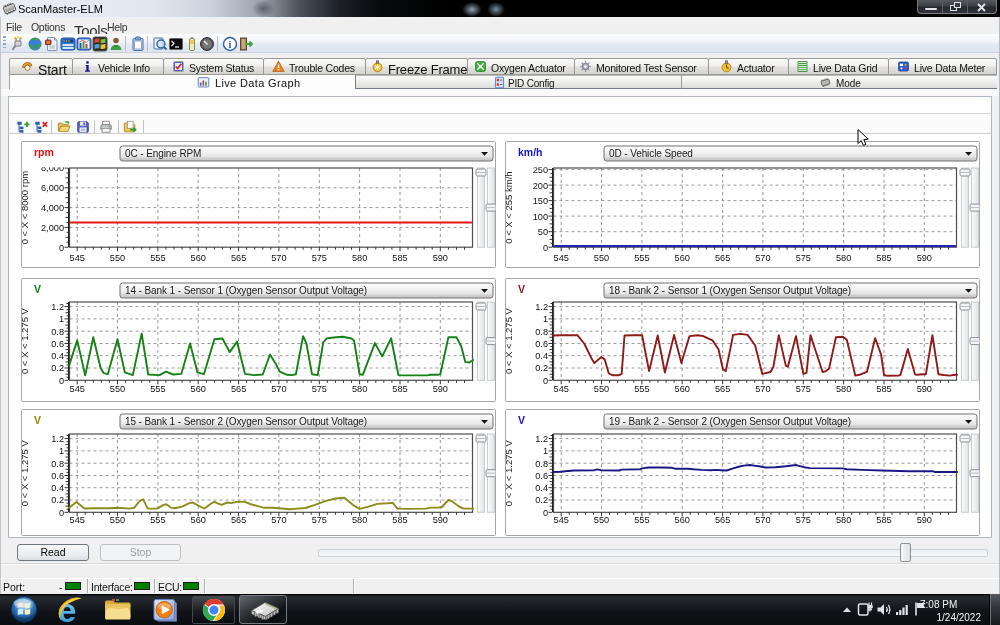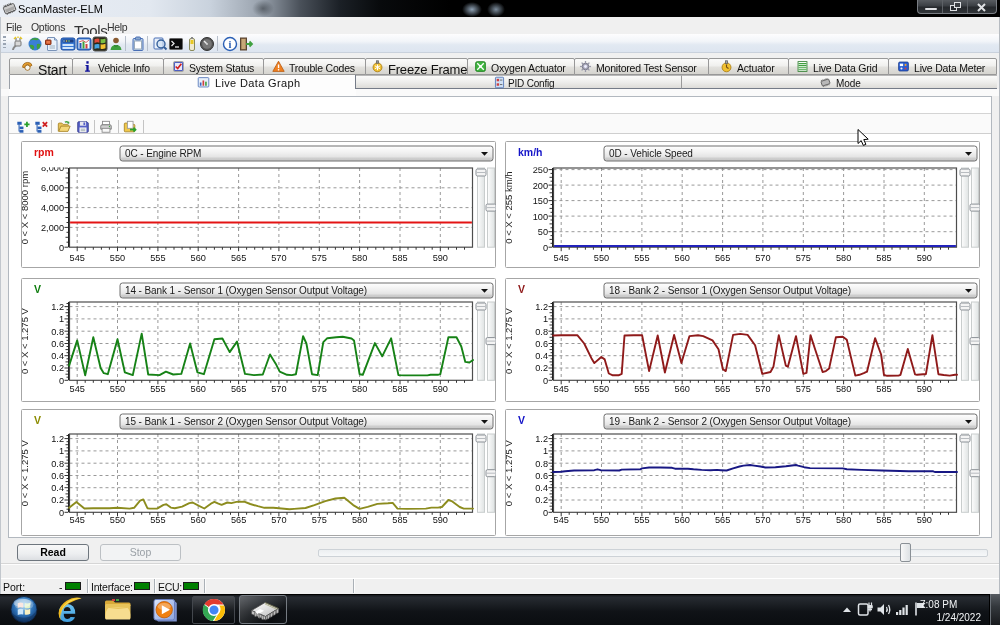--- a/index.html
+++ b/index.html
@@ -1033,21 +1033,21 @@
       <text x="43.0" y="33.0" font-family="Liberation Sans, sans-serif" font-size="9.2" fill="#111" text-anchor="end">1.2</text>
       <text x="7" y="64.2" font-family="Liberation Sans, sans-serif" font-size="9.5" fill="#222" text-anchor="middle" transform="rotate(-90 7 64.2)">0  &lt; X &lt;  1.275 V</text>
       <polyline points="48.1,63.0 56.2,62.8 60.2,62.2 69.1,61.5 89.3,61.2 92.5,60.3 95.7,61.2 114.3,61.5 116.7,60.6 135.3,60.3 136.9,59.4 144.1,58.5 155.4,58.5 167.1,58.8 170.0,59.7 182.9,59.7 188.5,60.3 196.6,60.9 205.5,61.2 211.9,60.9 216.0,61.2 221.6,61.5 228.1,59.4 234.5,57.5 238.5,56.6 245.0,56.0 249.0,56.6 255.5,57.5 260.3,58.5 270.4,58.2 280.9,57.2 291.0,56.0 293.0,56.6 299.1,58.2 305.1,59.1 337.8,59.4 341.8,60.3 356.4,60.9 376.9,61.5 403.6,62.3 428.2,62.3 429.8,63.0 452.0,63.0" fill="none" stroke="#181884" stroke-width="1.9" stroke-linejoin="round" stroke-linecap="round"></polyline>
       <rect x="456.5" y="25.0" width="7" height="78.3" fill="url(#slg)" stroke="#c9cdcd" stroke-width="1"></rect>
       <rect x="455.0" y="26.0" width="10" height="7" rx="1.5" fill="#f4f4f4" stroke="#8a9096" stroke-width="1"></rect>
       <line x1="456.0" y1="29.5" x2="464.0" y2="29.5" stroke="#b8bcc0" stroke-width="1"></line>
       <rect x="466.5" y="25.0" width="7" height="78.3" fill="url(#slg)" stroke="#c9cdcd" stroke-width="1"></rect>
       <rect x="465.0" y="60.7" width="10" height="7" rx="1.5" fill="#f4f4f4" stroke="#8a9096" stroke-width="1"></rect>
       <line x1="466.0" y1="64.2" x2="474.0" y2="64.2" stroke="#b8bcc0" stroke-width="1"></line>
     </svg>
-    <div class="abs" style="left:17px;top:544px;width:72px;height:17px;background:linear-gradient(180deg,#f8f8f8,#eceef0 60%,#dcdfe2);border:1.5px solid #6e767e;border-radius:3px;text-align:center;font-size:10.5px;font-weight:bold;color:#000;line-height:14px">Read</div>
+    <div class="abs" style="left:17px;top:544px;width:72px;height:17px;background:linear-gradient(180deg,#f8f8f8,#eceef0 60%,#dcdfe2);border:1.5px solid #6e767e;border-radius:3px;text-align:center;font-size:10.5px;font-weight:normal;color:#000;line-height:14px">Read</div>
     <div class="abs" style="left:100px;top:544px;width:81px;height:17px;background:#f2f3f4;border:1px solid #bcc0c4;border-radius:3px;text-align:center;font-size:10.5px;color:#9aa0a6;line-height:15px">Stop</div>
     <div class="abs" style="left:318px;top:549px;width:670px;height:8px;background:linear-gradient(180deg,#eceff1,#f6f8f9);border:1px solid #cdd2d7;border-radius:2px"></div>
     <div class="abs" style="left:900px;top:543px;width:11px;height:19px;background:linear-gradient(90deg,#f8f8f8,#dde1e4);border:1px solid #8a9096;border-radius:2px"></div>
     <div class="abs" style="left:0px;top:563px;width:1000px;height:2px;background:#d6d6d6;border-bottom:1px solid #fdfdfd"></div>
     <div class="abs" style="left:0;top:578px;width:1000px;height:16px;background:#f0f0f0;border-top:1px solid #fff"></div>
     <div class="abs" style="left:3px;top:581px;font-size:10.5px;color:#111">Port:</div>
     <div class="abs" style="left:59px;top:581px;font-size:10.5px;color:#111">-</div>
     <div class="abs" style="left:65px;top:582px;width:16px;height:8px;background:#008000;border:1px solid #1a1a1a"></div>
     <div class="abs" style="left:87px;top:579px;width:1px;height:14px;background:#aab0b6"></div>
     <div class="abs" style="left:88px;top:579px;width:1px;height:14px;background:#fcfcfc"></div>

